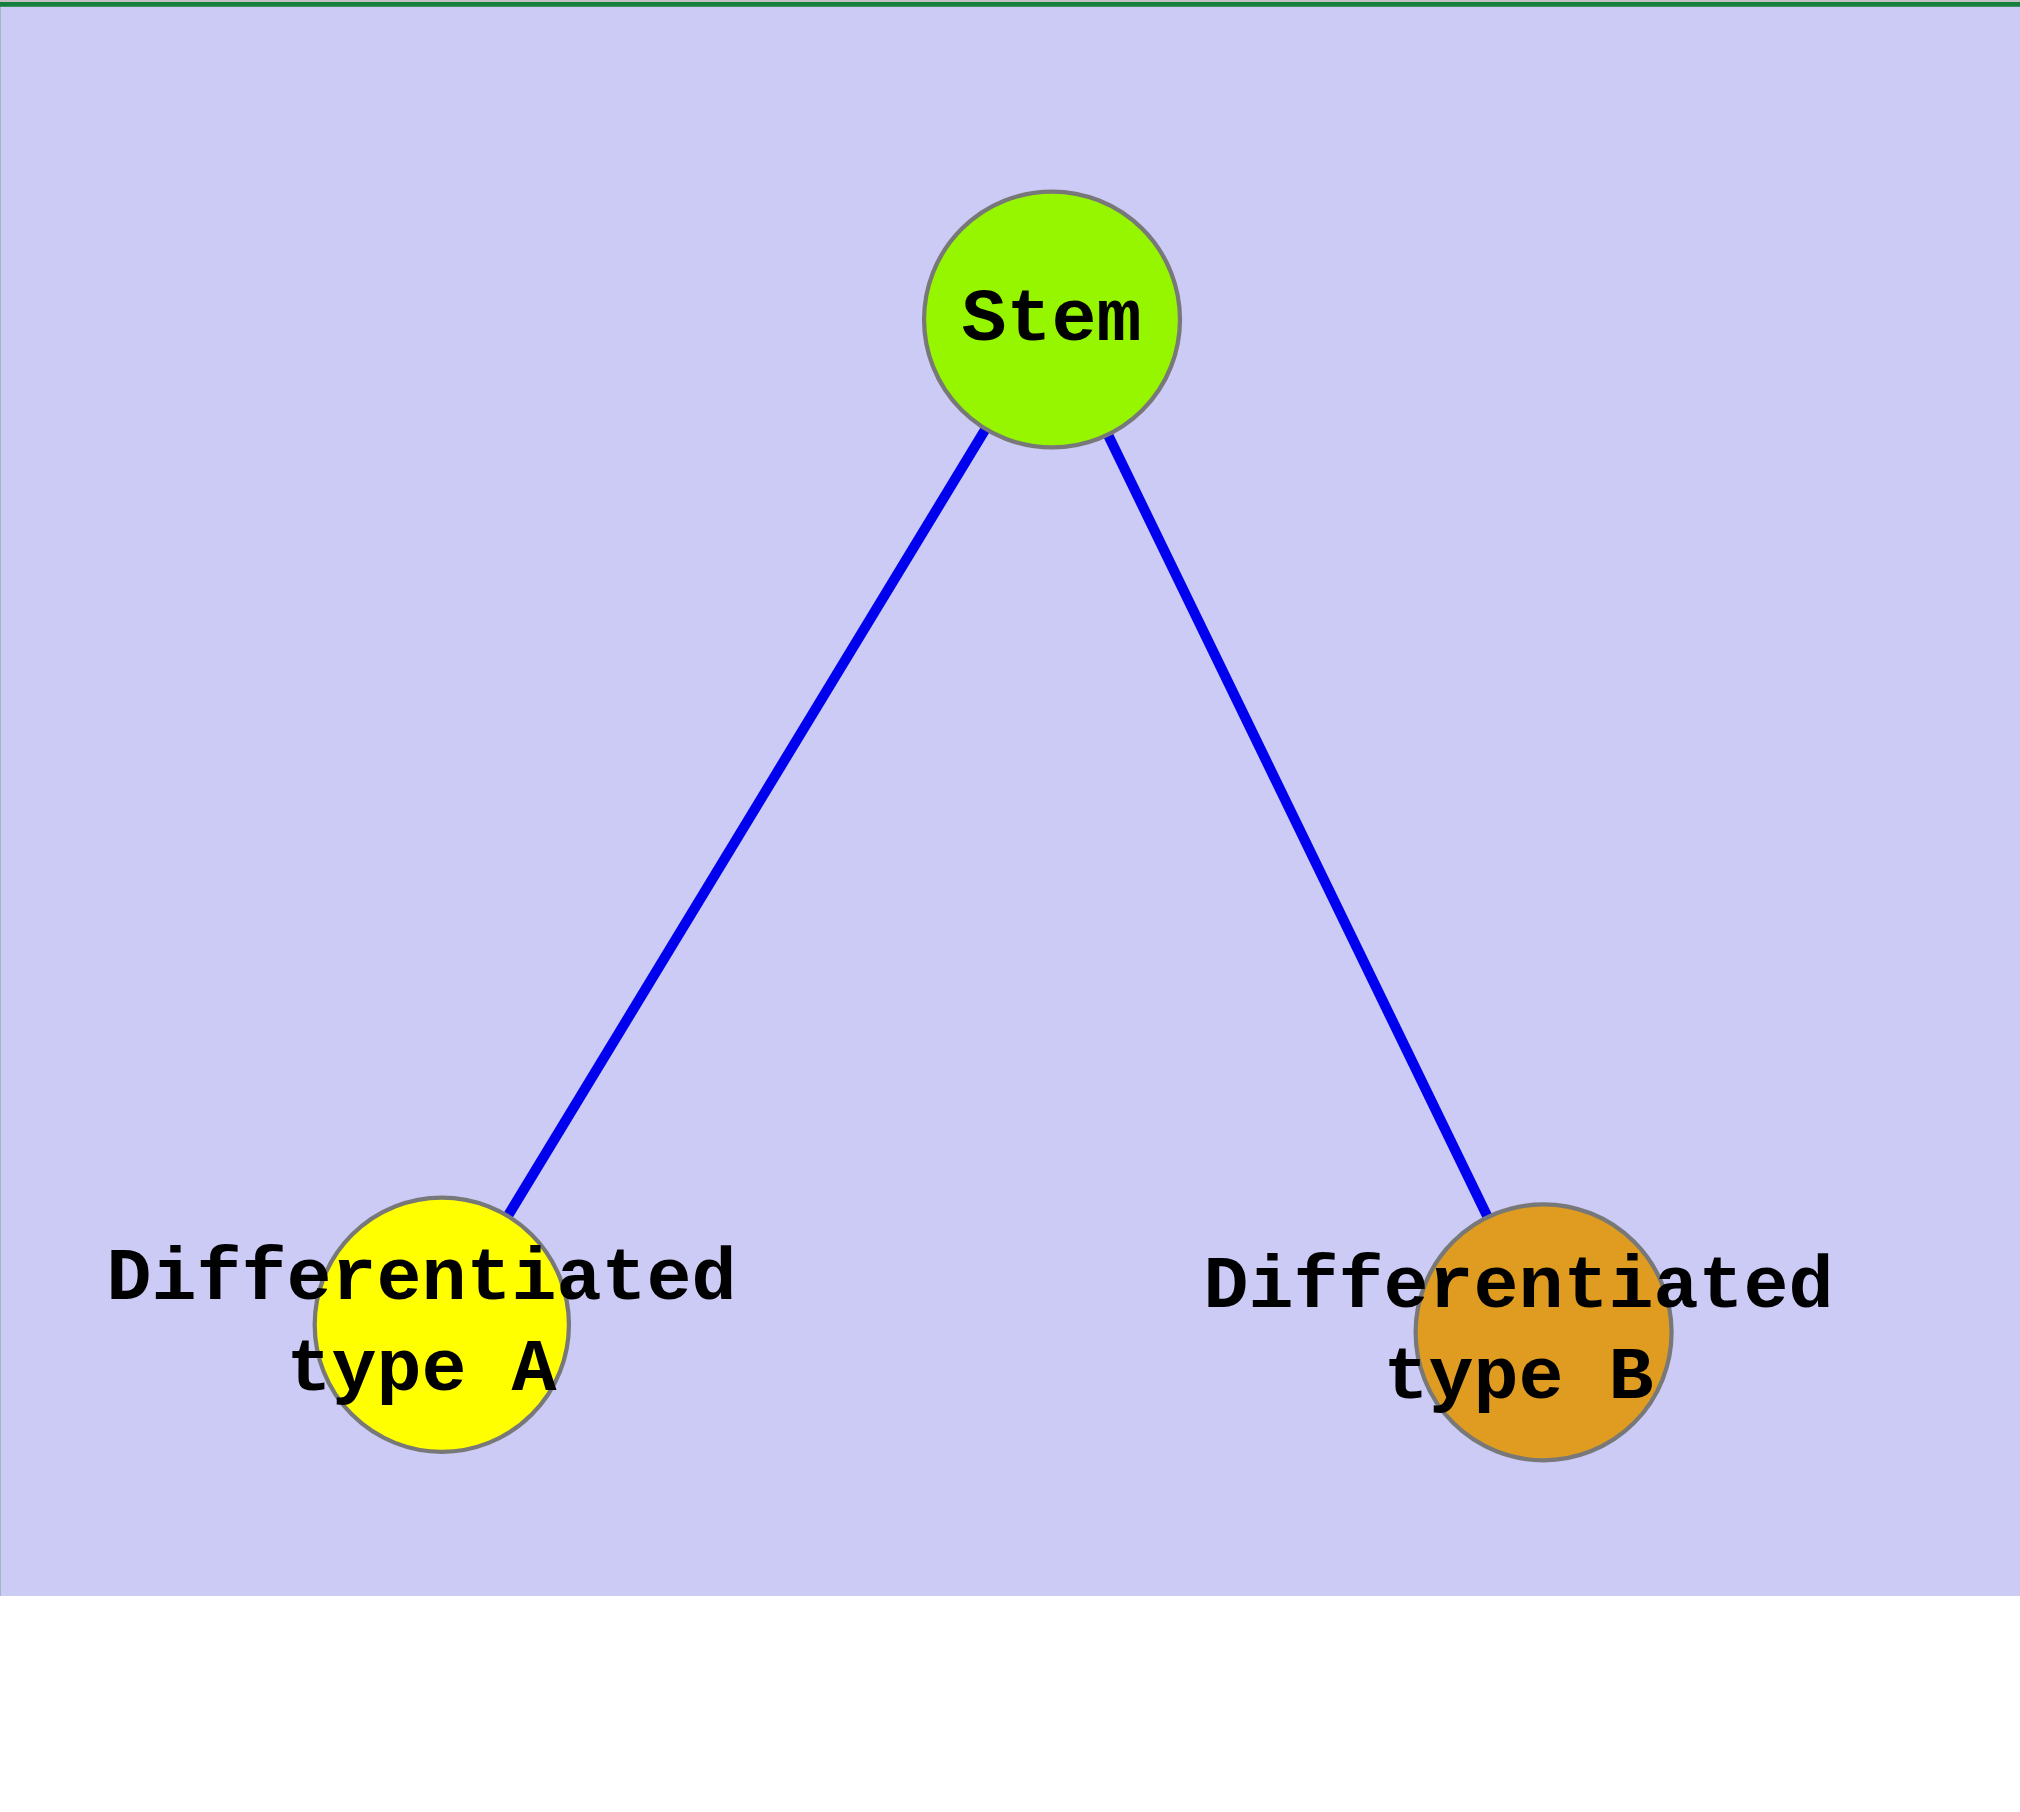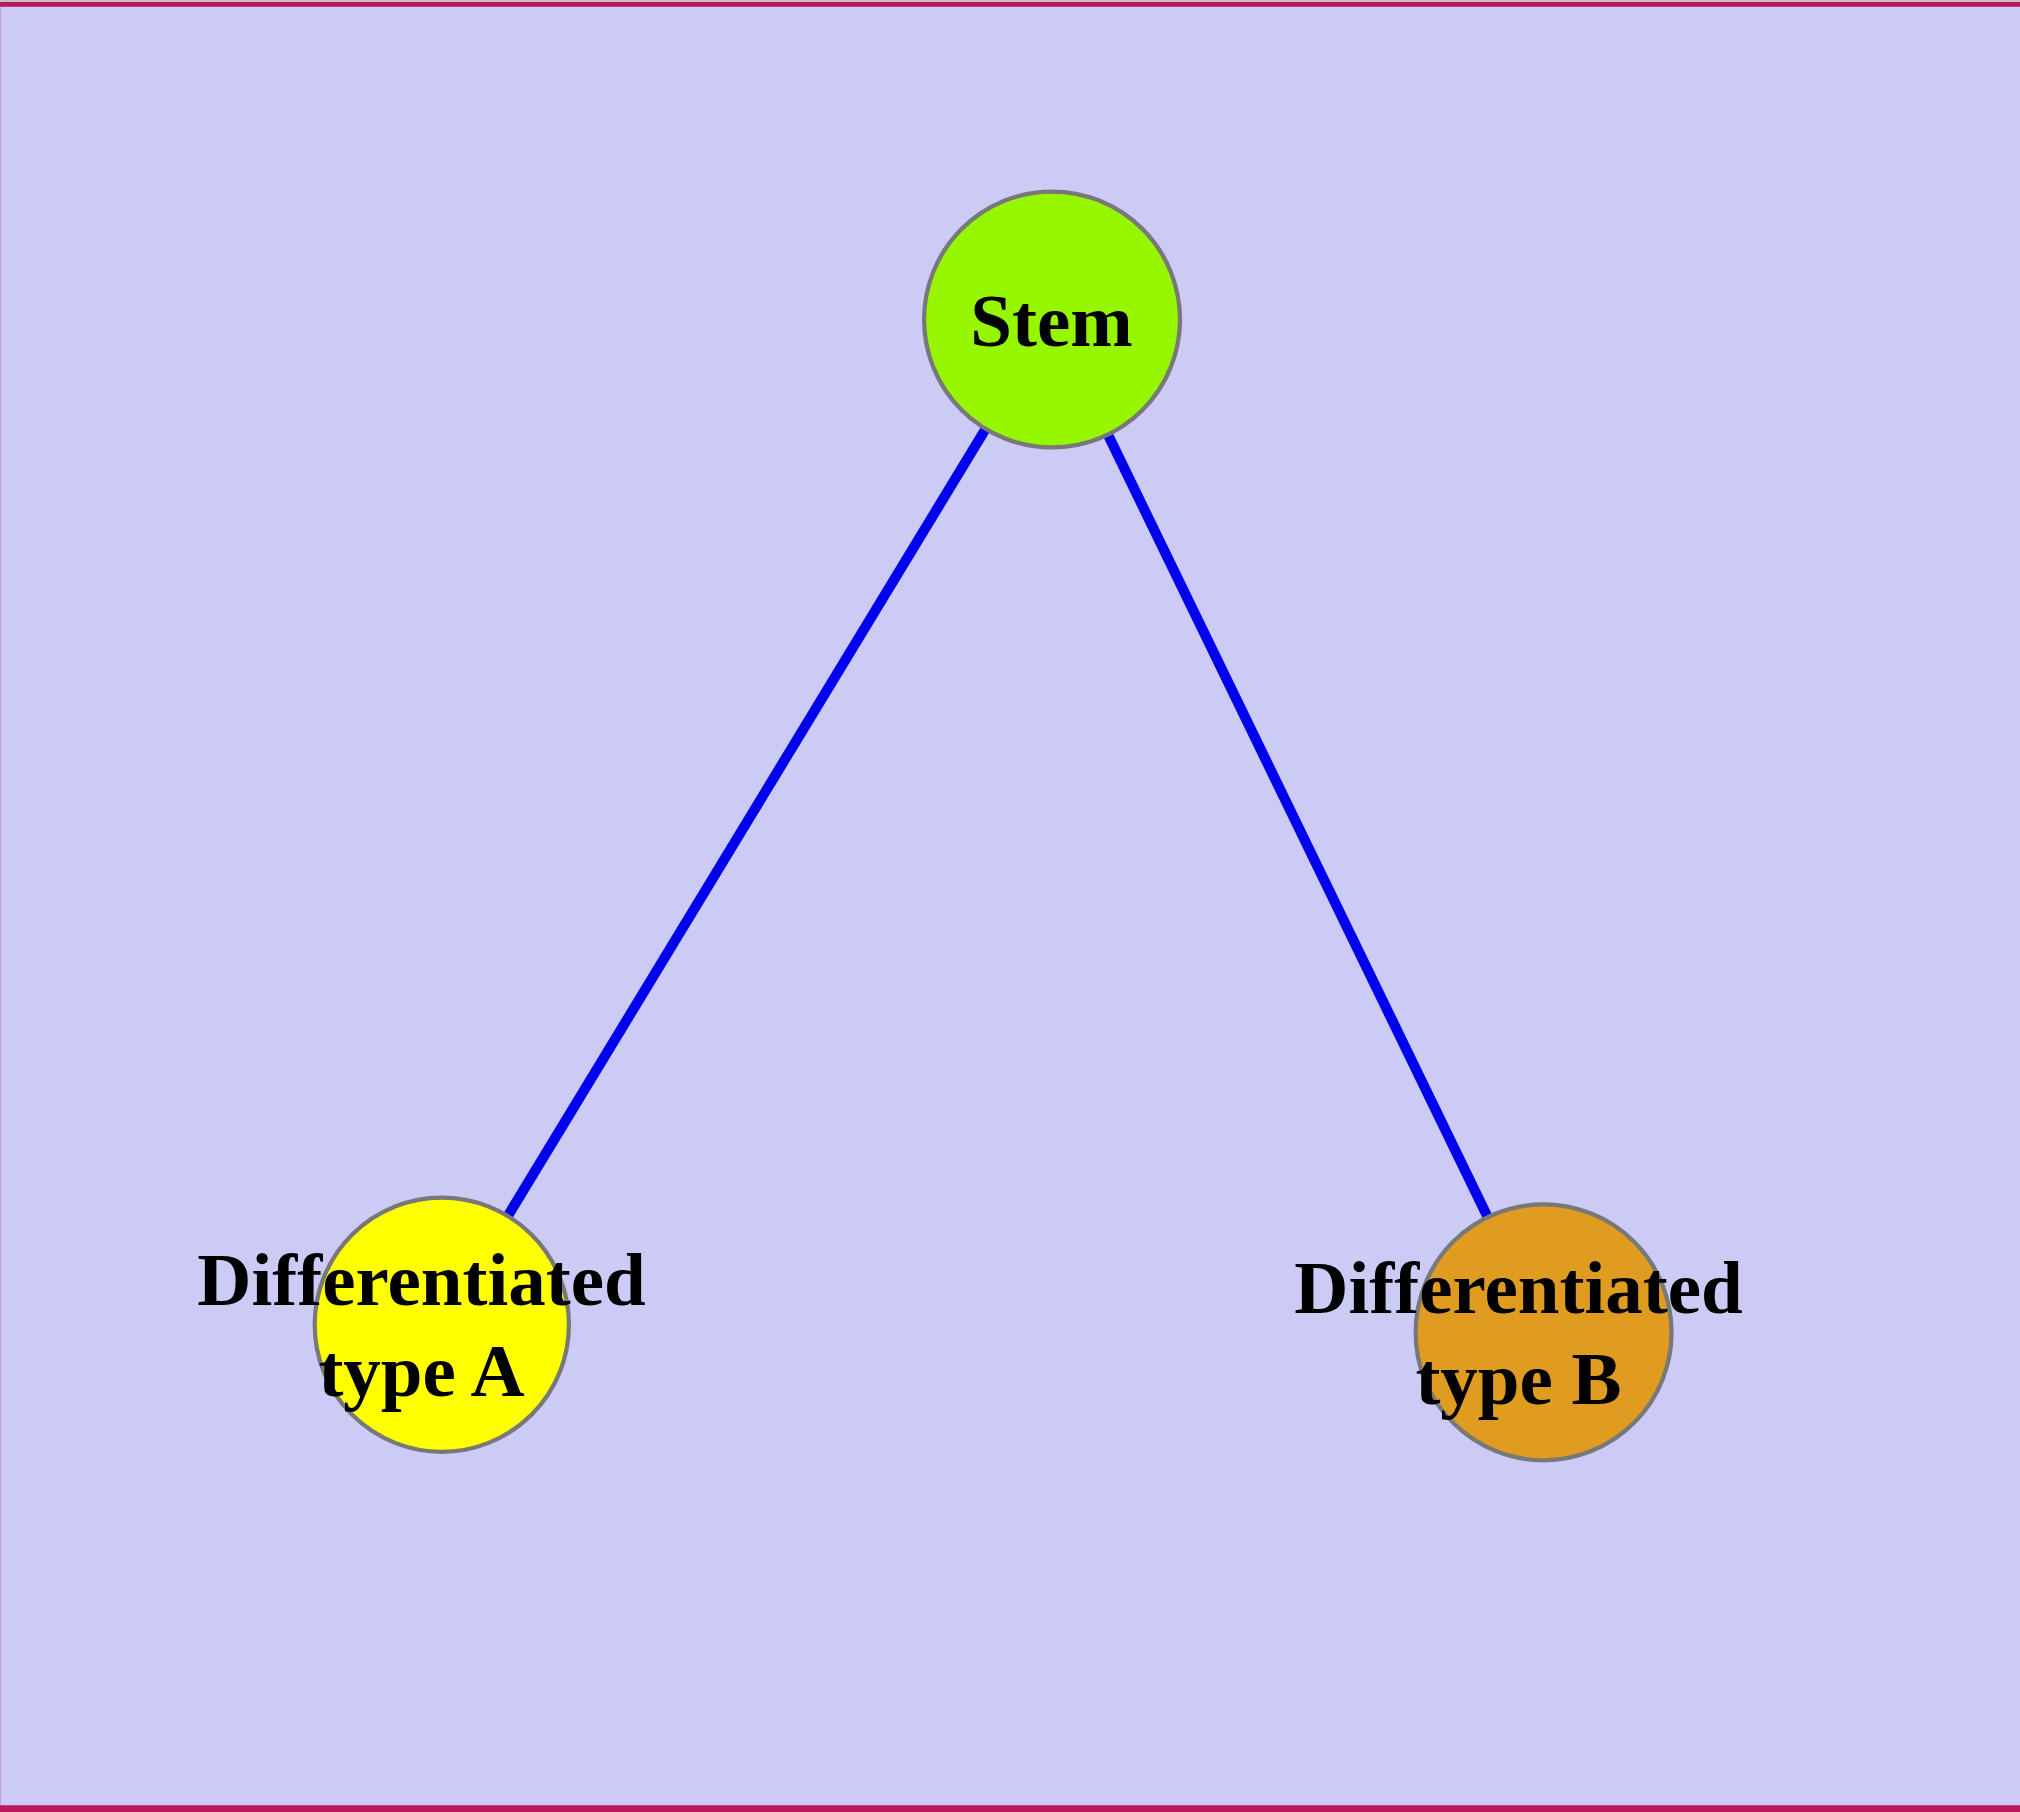--- a/index.html
+++ b/index.html
@@ -3,24 +3,24 @@
 <meta charset="utf-8">
 <style>
   html, body {
     margin: 0;
     padding: 0;
     background: #ffffff;
   }
   .stage {
     position: relative;
     width: 2021px;
-    height: 1812px;
-    background: #be185d;
+    height: 1596px;
+    background: #15803d;
     overflow: hidden;
-    font-family: Liberation Serif, serif;
+    font-family: Liberation Mono, monospace;
   }
   .top-hairline {
     position: absolute;
     top: 0; left: 0;
     width: 100%; height: 1.7px;
     background: #c2c2c2;
   }
   svg.graph {
     position: absolute;
     top: 0; left: 0;

